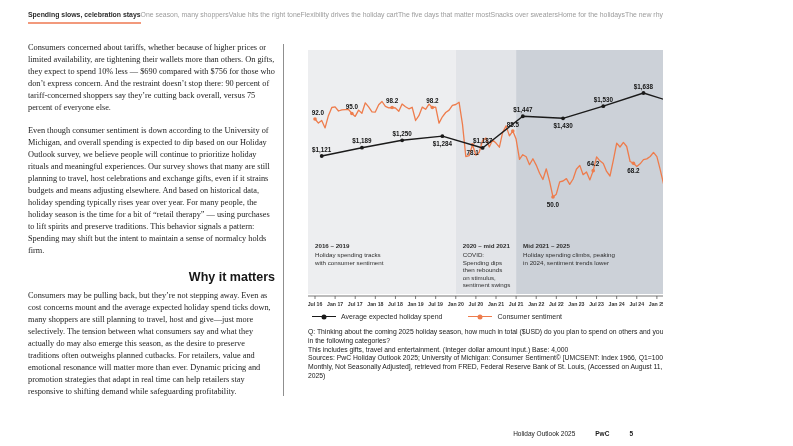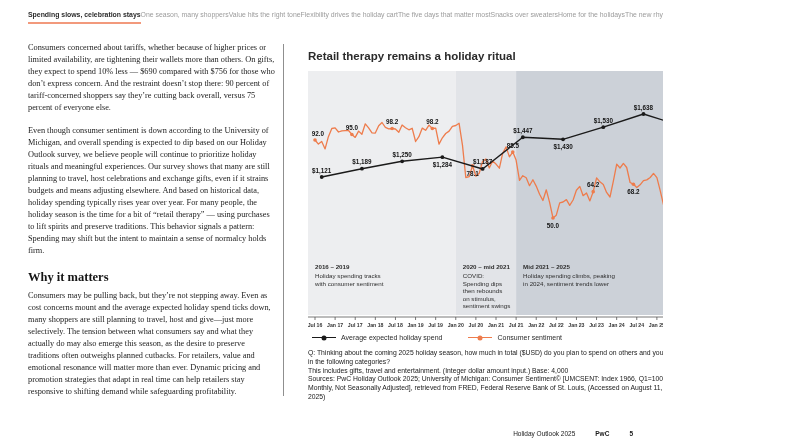--- a/index.html
+++ b/index.html
@@ -13,22 +13,22 @@
   .tab.active{color:#2b2b2b;font-weight:bold;border-bottom:2px solid #F2997C;}
   .tab.toc{color:#1a1a1a;font-weight:bold;}
 
   
   .divider{position:absolute;left:283px;top:44px;width:1px;height:352px;background:#8f8f8f;}
 
   
   .article{position:absolute;left:28px;top:42px;width:247px;
            font-family:"Liberation Serif",serif;font-size:8.3px;line-height:12px;color:#1c1c1c;}
   .article p{margin:0 0 11px 0;}
-  .article h2{font-family:Liberation Serif, serif;font-size:12.5px;font-weight:bold;
-              color:#161616;margin:14px 0 7px 0;}
+  .article h2{font-family:Liberation Sans, sans-serif;font-size:12.5px;font-weight:bold;
+              color:#161616;margin:14px 0 7px 0;text-align:right;}
 
   
   .chart-panel{position:absolute;left:308px;top:50px;width:475px;}
   .chart-title{font-size:11.5px;font-weight:bold;color:#2b2b2b;margin:0 0 9px 0;}
   #chart-svg{display:block;}
   svg text{font-family:"Liberation Sans",sans-serif;}
   .ann-title{font-size:6.2px;font-weight:bold;fill:#2e2e2e;}
   .ann-body{font-size:6.2px;fill:#2e2e2e;}
   .tick{font-size:5.2px;font-weight:bold;fill:#333;text-anchor:middle;}
   .pt-label{font-size:6.3px;font-weight:bold;fill:#141414;text-anchor:middle;}
@@ -67,21 +67,20 @@
   <div class="divider"></div>
 
   <article class="article">
     <p>Consumers concerned about tariffs, whether because of higher prices or limited availability, are tightening their wallets more than others. On gifts, they expect to spend 10% less — $690 compared with $756 for those who don’t express concern. And the restraint doesn’t stop there: 90 percent of tariff-concerned shoppers say they’re cutting back overall, versus 75 percent of everyone else.</p>
     <p>Even though consumer sentiment is down according to the University of Michigan, and overall spending is expected to dip based on our Holiday Outlook survey, we believe people will continue to prioritize holiday rituals and meaningful experiences. Our survey shows that many are still planning to travel, host celebrations and exchange gifts, even if it strains budgets and means adjusting elsewhere. And based on historical data, holiday spending typically rises year over year. For many people, the holiday season is the time for a bit of “retail therapy” — using purchases to lift spirits and preserve traditions. This behavior signals a pattern: Spending may shift but the intent to maintain a sense of normalcy holds firm.</p>
     <h2>Why it matters</h2>
     <p>Consumers may be pulling back, but they’re not stepping away. Even as cost concerns mount and the average expected holiday spend ticks down, many shoppers are still planning to travel, host and give—just more selectively. The tension between what consumers say and what they actually do may also emerge this season, as the desire to preserve traditions often outweighs planned cutbacks. For retailers, value and emotional resonance will matter more than ever. Dynamic pricing and promotion strategies that adapt in real time can help retailers stay responsive to shifting demand while safeguarding profitability.</p>
   </article>
 
   <section class="chart-panel">
-    <h3 class="chart-title">Retail therapy remains a holiday ritual</h3>
 
     <svg id="chart-svg" width="386" height="260" viewBox="0 0 386 260">
         <rect x="0" y="0" width="147.77777777777777" height="244" fill="#EDEEF0"></rect>
         <rect x="147.77777777777777" y="0" width="60.33333333333334" height="244" fill="#E2E4E8"></rect>
         <rect x="208.11111111111111" y="0" width="177.88888888888889" height="244" fill="#CCD1D8"></rect>
         <text x="7" y="198" class="ann-title">2016 – 2019</text>
         <text x="7" y="207" class="ann-body">Holiday spending tracks</text>
         <text x="7" y="214.6" class="ann-body">with consumer sentiment</text>
         <text x="154.77777777777777" y="198" class="ann-title">2020 – mid 2021</text>
         <text x="154.77777777777777" y="207" class="ann-body">COVID:</text>

